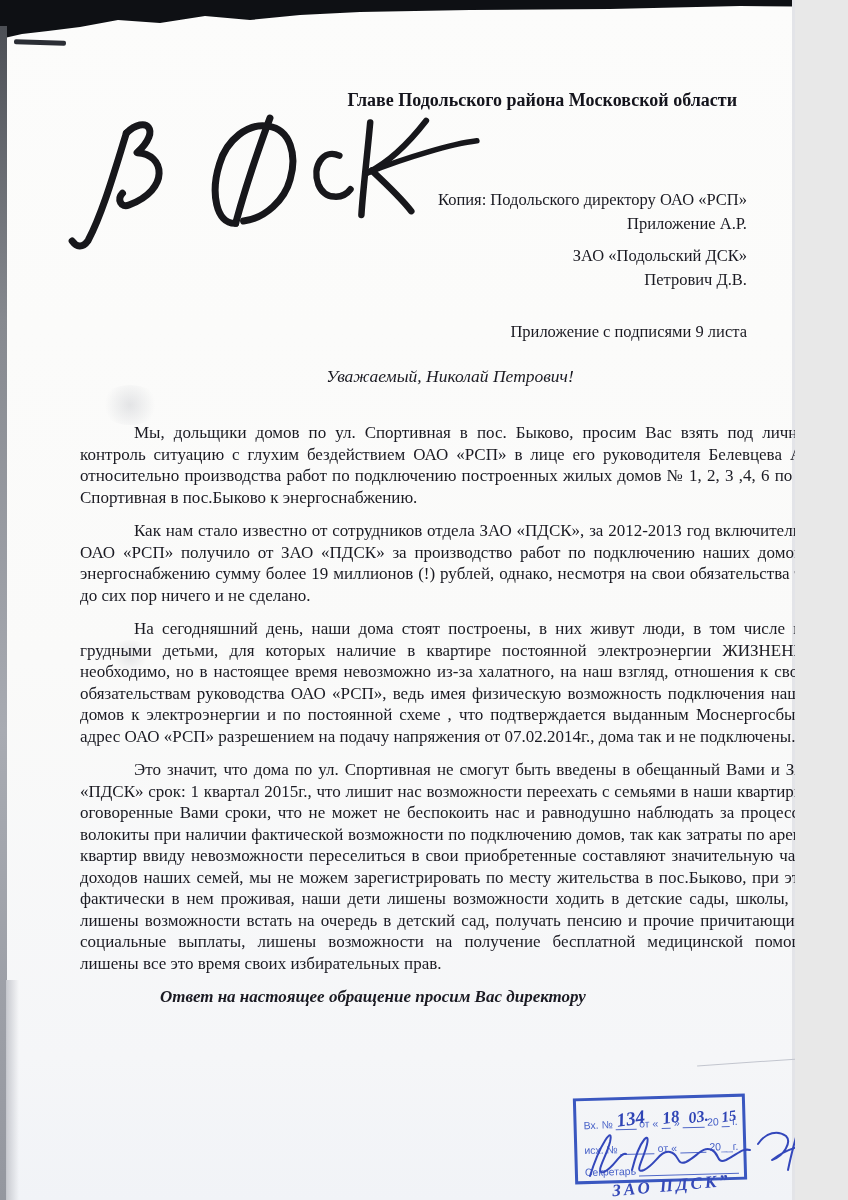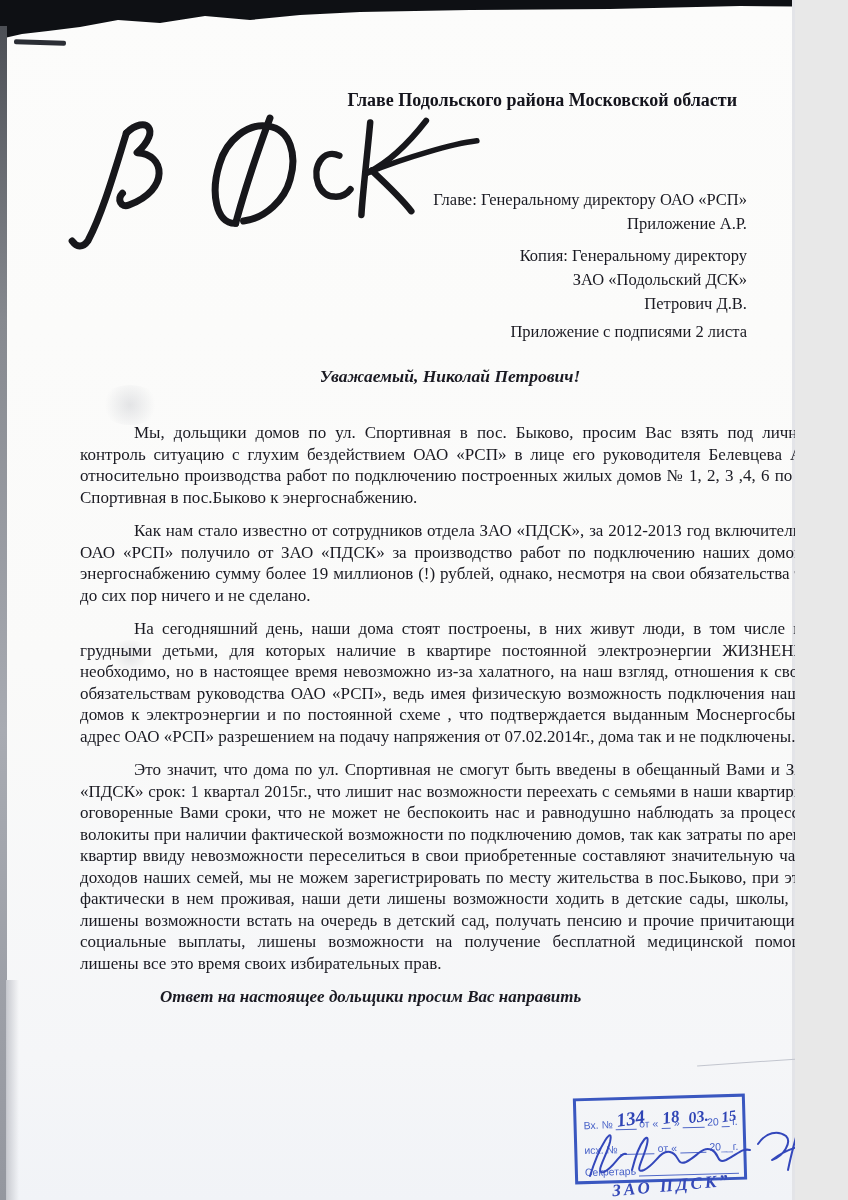--- a/index.html
+++ b/index.html
@@ -20,21 +20,21 @@
   .fold-line{position:absolute;left:697px;top:1062px;width:100px;height:1px;background:#c2c5ce;transform:rotate(-4deg);}
   .smudge{position:absolute;border-radius:50%;background:radial-gradient(circle,rgba(120,125,140,.18) 0%,rgba(120,125,140,0) 70%);}
   .smudge.a{left:100px;top:385px;width:60px;height:40px;}
   .smudge.b{left:110px;top:640px;width:40px;height:30px;}
   
   .recipient{position:absolute;top:88px;right:58px;text-align:right;font-weight:bold;font-size:18px;line-height:24px;color:#14141c;}
   .copy-block{position:absolute;right:48px;text-align:right;font-size:16.5px;line-height:24px;}
   .copy-1{top:188px;}
   .copy-2{top:244px;}
   .attachment{position:absolute;top:322px;right:48px;font-size:16.5px;}
-  .salutation{position:absolute;top:366px;left:80px;width:740px;text-align:center;font-weight:bold;font-style:italic;font-size:17.5px;}
+  .salutation{position:absolute;top:366px;left:80px;width:740px;text-align:center;font-weight:normal;font-style:italic;font-size:17.5px;}
   .body-text{position:absolute;top:421px;left:80px;width:738px;font-size:17px;line-height:21.5px;text-align:justify;}
   .para{margin:1px 0 12px 0;text-indent:54px;}
   .closing{margin-top:8px;font-weight:bold;font-style:italic;text-indent:80px;text-align:left;}
   .sr-only{position:absolute;width:1px;height:1px;overflow:hidden;clip:rect(0 0 0 0);white-space:nowrap;}
   
   .hw-marker{position:absolute;left:62px;top:104px;transform:rotate(-2deg);}
   
   .stamp{position:absolute;left:574px;top:1096px;width:172px;height:86px;box-sizing:border-box;
     border:3px solid #3a57c0;transform:rotate(-1.6deg);padding:5px 5px 3px 7px;
     font-family:"Liberation Sans", sans-serif;font-size:10.5px;color:#4a63c8;}
@@ -82,39 +82,38 @@
         <path d="M278,54 C262,46 250,64 256,82 C262,98 280,98 288,88" stroke-width="6.5"></path>
         <path d="M310,22 C306,54 300,92 298,114" stroke-width="6.5"></path>
         <path d="M366,22 C346,46 328,62 306,72" stroke-width="6"></path>
         <path d="M310,70 C324,84 338,98 348,112" stroke-width="6.5"></path>
         <path d="M306,72 C344,58 392,46 416,44" stroke-width="5.5"></path>
       </g>
     </svg>
   </div>
 
   <div class="copy-block copy-1">
-    <div>Главе: Генеральному директору ОАО «РСП»</div>
+    <div>Копия: Подольского директору ОАО «РСП»</div>
     <div>Приложение А.Р.</div>
   </div>
   <div class="copy-block copy-2">
-    <div>Копия: Генеральному директору</div>
     <div>ЗАО «Подольский ДСК»</div>
     <div>Петрович Д.В.</div>
   </div>
 
-  <div class="attachment">Приложение с подписями 2 листа</div>
+  <div class="attachment">Приложение с подписями 9 листа</div>
 
   <div class="salutation">Уважаемый, Николай Петрович!</div>
 
   <div class="body-text">
     <p class="para">Мы, дольщики домов по ул. Спортивная в пос. Быково, просим Вас взять под личный контроль ситуацию с глухим бездействием ОАО «РСП» в лице его руководителя Белевцева А.Р. относительно производства работ по подключению построенных жилых домов № 1, 2, 3 ,4, 6 по ул. Спортивная в пос.Быково к энергоснабжению.</p>
     <p class="para">Как нам стало известно от сотрудников отдела ЗАО «ПДСК», за 2012-2013 год включительно ОАО «РСП» получило от ЗАО «ПДСК» за производство работ по подключению наших домов к энергоснабжению сумму более 19 миллионов (!) рублей, однако, несмотря на свои обязательства так до сих пор ничего и не сделано.</p>
     <p class="para">На сегодняшний день, наши дома стоят построены, в них живут люди, в том числе и с грудными детьми, для которых наличие в квартире постоянной электроэнергии ЖИЗНЕННО необходимо, но в настоящее время невозможно из-за халатного, на наш взгляд, отношения к своим обязательствам руководства ОАО «РСП», ведь имея физическую возможность подключения наших домов к электроэнергии и по постоянной схеме , что подтверждается выданным Моснергосбыт в адрес ОАО «РСП» разрешением на подачу напряжения от 07.02.2014г., дома так и не подключены.</p>
     <p class="para">Это значит, что дома по ул. Спортивная не смогут быть введены в обещанный Вами и ЗАО «ПДСК» срок: 1 квартал 2015г., что лишит нас возможности переехать с семьями в наши квартиры в оговоренные Вами сроки, что не может не беспокоить нас и равнодушно наблюдать за процессом волокиты при наличии фактической возможности по подключению домов, так как затраты по аренде квартир ввиду невозможности переселиться в свои приобретенные составляют значительную часть доходов наших семей, мы не можем зарегистрировать по месту жительства в пос.Быково, при этом фактически в нем проживая, наши дети лишены возможности ходить в детские сады, школы, мы лишены возможности встать на очередь в детский сад, получать пенсию и прочие причитающиеся социальные выплаты, лишены возможности на получение бесплатной медицинской помощи, лишены все это время своих избирательных прав.</p>
-    <p class="para closing">Ответ на настоящее дольщики просим Вас направить</p>
+    <p class="para closing">Ответ на настоящее обращение просим Вас директору</p>
   </div>
 
   <div class="stamp">
     <div class="stamp-row">
       <span>Вх. №</span>
       <span class="blank b-num">
         <span class="hw hw-134">134</span>
       </span>
       <span>от «</span>
       <span class="blank b-day">

